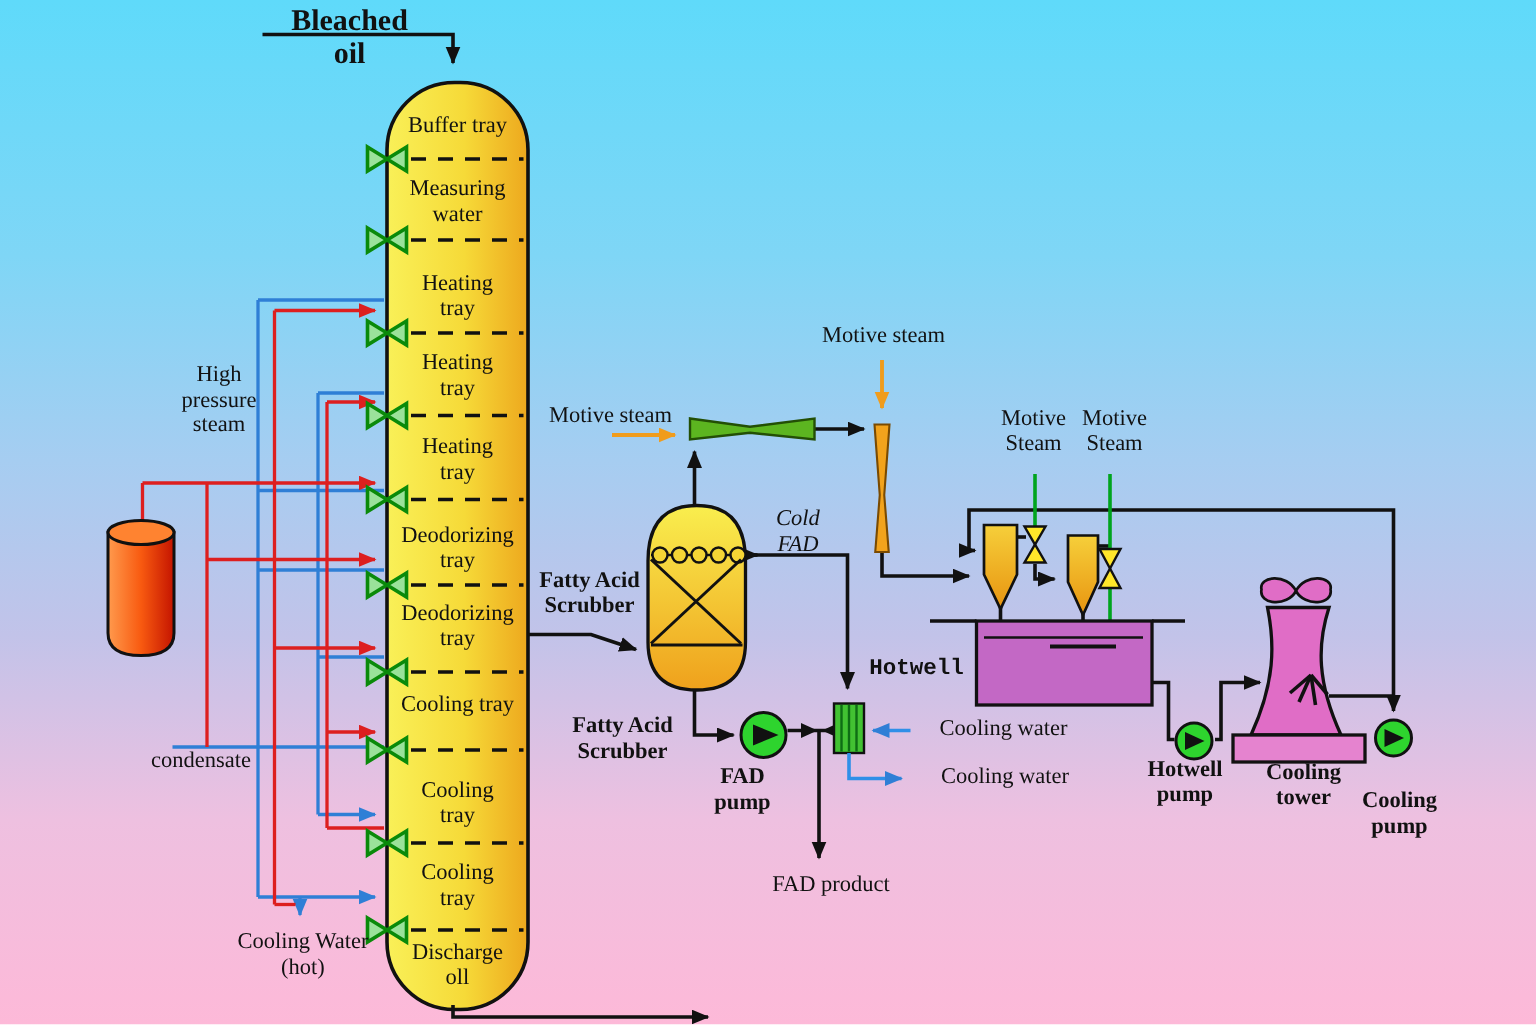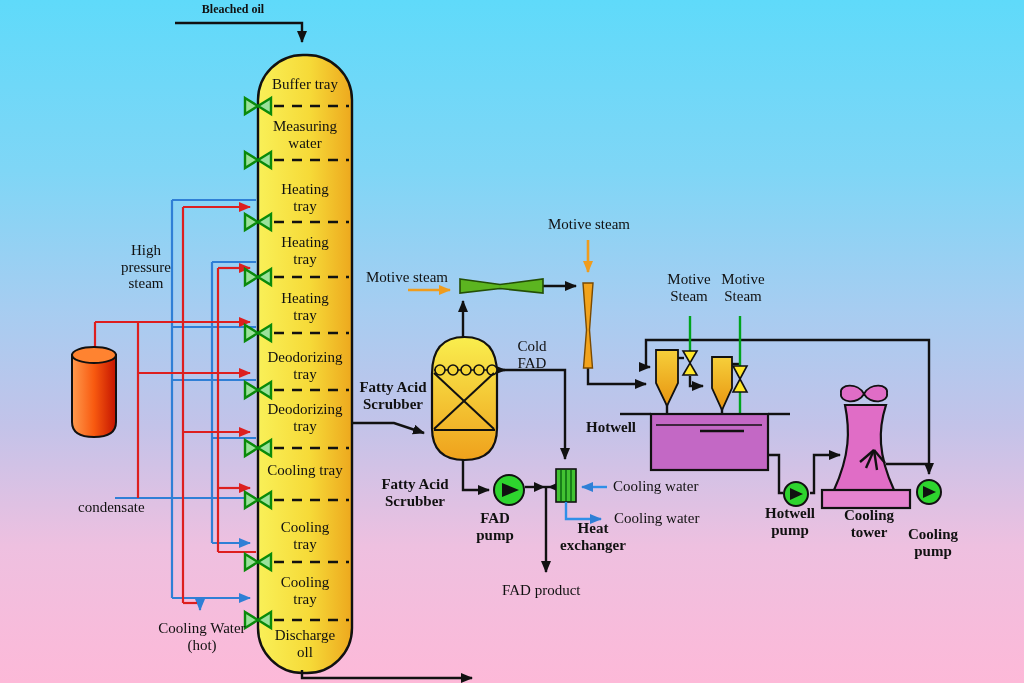--- a/index.html
+++ b/index.html
@@ -4,22 +4,22 @@
 <style>
   html,body{margin:0;padding:0;}
   #stage{
     position:relative; width:1024px; height:683px; overflow:hidden;
     background:linear-gradient(to bottom,#5fdafa 0%,#7fd6f6 25%,#a6cdf1 45%,#c2c3e9 62%,#eec0e0 80%,#fdb9d8 100%);
     font-family:"Liberation Serif",serif;
   }
   svg{position:absolute;left:0;top:0;}
   .lbl{position:absolute; font:15px/1.1 "Liberation Serif",serif; color:#111; text-align:center; white-space:normal;}
   .b{font-weight:bold;}
-  .l{text-align:left;}
-  .big{font-size:12px;}
+  .l{text-align:center;}
+  .big{font-size:20px;}
 </style>
 </head>
 <body>
 
 <div id="stage">
 
 <svg width="1024" height="683" viewBox="0 0 1024 683">
   <defs>
     <linearGradient id="gcol" x1="0" y1="0" x2="1" y2="0">
       <stop offset="0" stop-color="#f9f058"></stop>
@@ -250,28 +250,27 @@
 <div class="lbl" style="left:270px;top:627px;width:70px;">Discharge oll</div>
 
 <div class="lbl" style="left:110px;top:210px;width:72px;margin-top:32px;">High pressure steam</div>
 <div class="lbl l" style="left:78px;top:499px;width:112px;">condensate</div>
 <div class="lbl" style="left:158px;top:620px;width:88px;">Cooling Water (hot)</div>
 
 <div class="lbl" style="left:356px;top:269px;width:102px;">Motive steam</div>
 <div class="lbl" style="left:536px;top:216px;width:106px;">Motive steam</div>
 <div class="lbl b" style="left:353px;top:379px;width:80px;">Fatty Acid Scrubber</div>
 <div class="lbl b" style="left:374px;top:476px;width:82px;">Fatty Acid Scrubber</div>
-<div class="lbl" style="left:502px;top:338px;width:60px;">Cold FAD</div>
+<div class="lbl" style="left:502px;top:338px;width:60px;font-style:italic;">Cold FAD</div>
 <div class="lbl b" style="left:460px;top:510px;width:70px;">FAD pump</div>
-<div class="lbl b" style="left:546px;top:520px;width:94px;">Heat exchanger</div>
 <div class="lbl l" style="left:613px;top:478px;width:112px;">Cooling water</div>
 <div class="lbl l" style="left:614px;top:510px;width:112px;">Cooling water</div>
 <div class="lbl l" style="left:502px;top:582px;width:104px;">FAD product</div>
 
-<div class="lbl b" style="left:571px;top:419px;width:80px;">Hotwell</div>
+<div class="lbl b" style="left:571px;top:438px;width:80px;font-family:Liberation Mono, monospace;">Hotwell</div>
 <div class="lbl" style="left:660px;top:271px;width:58px;">Motive Steam</div>
 <div class="lbl" style="left:714px;top:271px;width:58px;">Motive Steam</div>
 <div class="lbl b" style="left:756px;top:505px;width:68px;">Hotwell pump</div>
 <div class="lbl b" style="left:833px;top:507px;width:72px;">Cooling tower</div>
 <div class="lbl b" style="left:899px;top:507px;width:68px;margin-top:19px;">Cooling pump</div>
 
 <div class="lbl b big" style="left:366px;top:652px;width:110px;margin-top:40px;">Discharge oil</div>
 
 </div>
 

